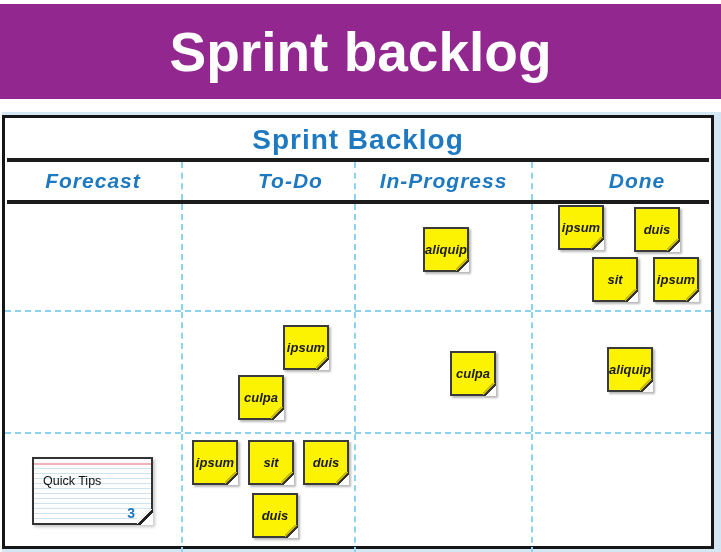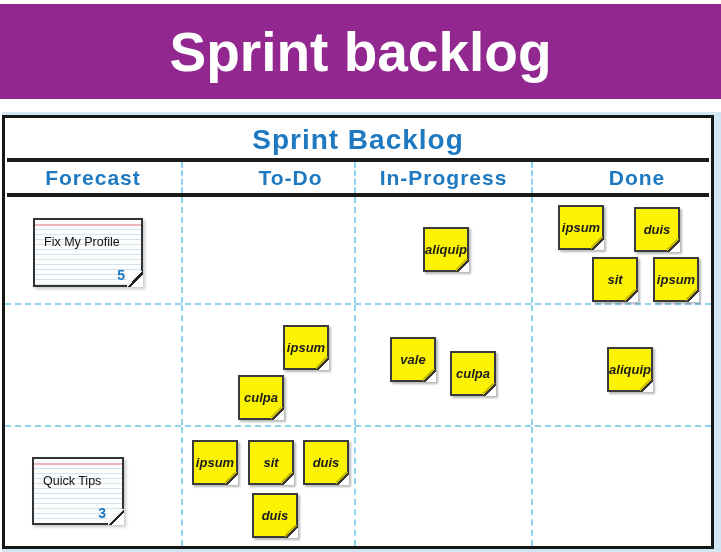--- a/index.html
+++ b/index.html
@@ -14,21 +14,21 @@
   
   .backdrop { position:absolute; left:2px; top:112px; width:719px; height:440px; background:#d2e7f3; }
 
   
   .board { position:absolute; left:2px; top:115px; width:712px; height:434px;
            background:#ffffff; border:3px solid #161616; box-sizing:border-box; }
   .board-title { height:40px; line-height:43px; text-align:center;
                  font-size:28px; font-weight:bold; letter-spacing:1px; }
   .hline { height:4px; background:#1b1b1b; margin:0 2px; }
 
-  .header-row { display:flex; height:31px; }
+  .header-row { display:flex; height:38px;font-style:italic; }
   .hcell { box-sizing:border-box; display:flex; align-items:center; justify-content:center;
            font-size:21px; font-weight:bold; letter-spacing:1px; }
   .c0 { width:178px; } .c1 { width:173px;padding-left:44px; } .c2 { width:177px; } .c3 { width:177px;padding-left:31px; }
   .vdash { border-right:2px dashed #8ed3ee; }
 
   .grid-row { display:flex; box-sizing:border-box; }
   .r0 { height:108px; } .r1 { height:122px; } .r2 { height:119px; }
   .hdash { border-bottom:2px dashed #8ed3ee; }
   .cell { box-sizing:border-box; }
 
@@ -97,26 +97,21 @@
       <div class="grid-row r2">
         <div class="cell c0 vdash"></div>
         <div class="cell c1 vdash"></div>
         <div class="cell c2 vdash"></div>
         <div class="cell c3"></div>
       </div>
     </div>
   </div>
 
   <div class="overlay" id="overlay">
-      <div class="card" style="left: 33px; top: 218px; width: 110px; height: 69px;">
-        <div class="card-title">Fix My Profile</div>
-        <div class="card-points" style="color: rgb(30, 121, 192);">5</div>
-        <div class="card-fold"></div>
-      </div>
-      <div class="card" style="left: 32px; top: 457px; width: 92px; height: 68px;">
+      <div class="card" style="left: 32px; top: 457px; width: 121px; height: 68px;">
         <div class="card-title">Quick Tips</div>
         <div class="card-points" style="color: rgb(30, 121, 192);">3</div>
         <div class="card-fold"></div>
       </div>
       <div class="note" style="left: 423px; top: 227px; width: 46px; height: 45px; background: rgb(252, 243, 3);">
         <span class="note-label">aliquip</span>
         <div class="note-fold"></div>
       </div>
       <div class="note" style="left: 558px; top: 205px; width: 46px; height: 45px; background: rgb(252, 243, 3);">
         <span class="note-label">ipsum</span>
@@ -135,24 +130,20 @@
         <div class="note-fold"></div>
       </div>
       <div class="note" style="left: 283px; top: 325px; width: 46px; height: 45px; background: rgb(252, 243, 3);">
         <span class="note-label">ipsum</span>
         <div class="note-fold"></div>
       </div>
       <div class="note" style="left: 238px; top: 375px; width: 46px; height: 45px; background: rgb(252, 243, 3);">
         <span class="note-label">culpa</span>
         <div class="note-fold"></div>
       </div>
-      <div class="note" style="left: 390px; top: 337px; width: 46px; height: 45px; background: rgb(252, 243, 3);">
-        <span class="note-label">vale</span>
-        <div class="note-fold"></div>
-      </div>
       <div class="note" style="left: 450px; top: 351px; width: 46px; height: 45px; background: rgb(252, 243, 3);">
         <span class="note-label">culpa</span>
         <div class="note-fold"></div>
       </div>
       <div class="note" style="left: 607px; top: 347px; width: 46px; height: 45px; background: rgb(252, 243, 3);">
         <span class="note-label">aliquip</span>
         <div class="note-fold"></div>
       </div>
       <div class="note" style="left: 192px; top: 440px; width: 46px; height: 45px; background: rgb(252, 243, 3);">
         <span class="note-label">ipsum</span>

